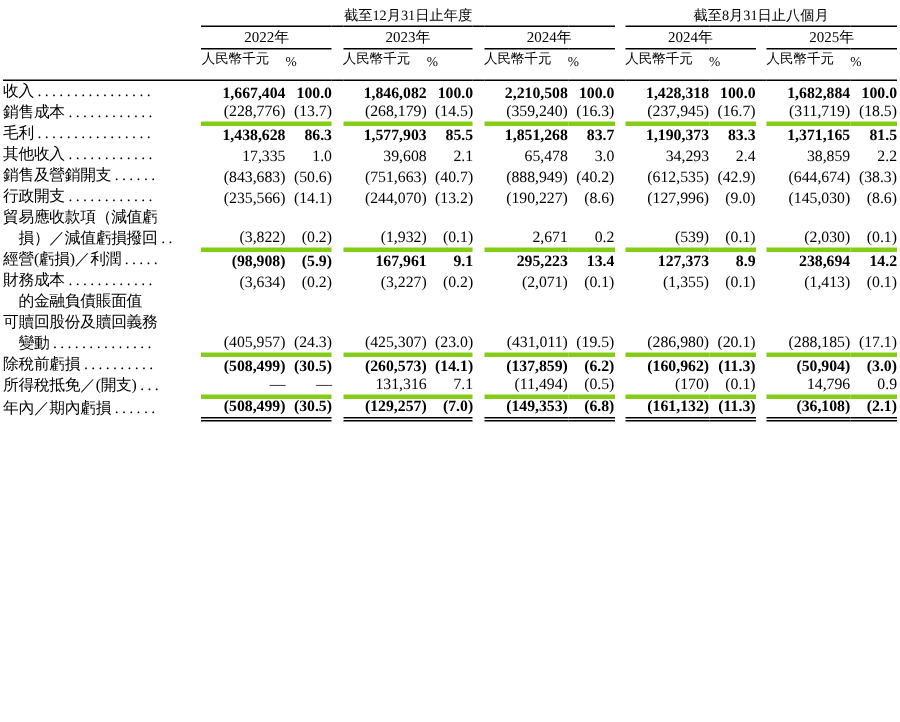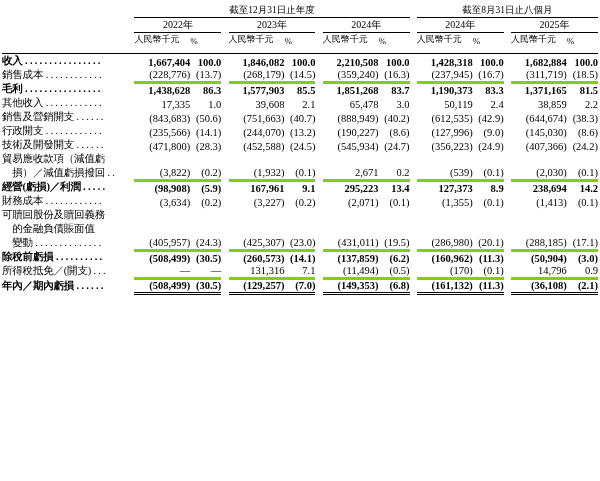--- a/index.html
+++ b/index.html
@@ -73,21 +73,21 @@
     padding: 2px 0 1px 0;
     white-space: nowrap;
   }
   .label {
     font-size: 10.5px;
     text-align: left;
     padding: 1.5px 2px 1.5px 0;
     white-space: nowrap;
     letter-spacing: -0.2px;
   }
-  .label.bold { font-weight: bold; }
+  .label.bold { font-weight: normal; }
   .num {
     text-align: right;
     font-size: 10.5px;
     padding: 1.5px 1px 1.5px 0;
     white-space: nowrap;
     font-variant-numeric: tabular-nums;
   }
   .num.bold { font-weight: bold; }
   .pct {
     text-align: right;
@@ -230,21 +230,21 @@
           <td class="label">其他收入 . . . . . . . . . . . .</td>
           <td class="num">17,335</td>
           <td class="pct">1.0</td>
           <td></td>
           <td class="num">39,608</td>
           <td class="pct">2.1</td>
           <td></td>
           <td class="num">65,478</td>
           <td class="pct">3.0</td>
           <td></td>
-          <td class="num">50,119</td>
+          <td class="num">34,293</td>
           <td class="pct">2.4</td>
           <td></td>
           <td class="num">38,859</td>
           <td class="pct">2.2</td>
         </tr>
         <tr>
           <td class="label">銷售及營銷開支 . . . . . .</td>
           <td class="num">(843,683)</td>
           <td class="pct">(50.6)</td>
           <td></td>
@@ -269,37 +269,20 @@
           <td class="pct">(13.2)</td>
           <td></td>
           <td class="num">(190,227)</td>
           <td class="pct">(8.6)</td>
           <td></td>
           <td class="num">(127,996)</td>
           <td class="pct">(9.0)</td>
           <td></td>
           <td class="num">(145,030)</td>
           <td class="pct">(8.6)</td>
-        </tr>
-        <tr>
-          <td class="label">技術及開發開支 . . . . . .</td>
-          <td class="num">(471,800)</td>
-          <td class="pct">(28.3)</td>
-          <td></td>
-          <td class="num">(452,588)</td>
-          <td class="pct">(24.5)</td>
-          <td></td>
-          <td class="num">(545,934)</td>
-          <td class="pct">(24.7)</td>
-          <td></td>
-          <td class="num">(356,223)</td>
-          <td class="pct">(24.9)</td>
-          <td></td>
-          <td class="num">(407,366)</td>
-          <td class="pct">(24.2)</td>
         </tr>
         <tr>
           <td class="label">貿易應收款項（減值虧</td>
           <td class="num"></td>
           <td class="pct"></td>
           <td></td>
           <td class="num"></td>
           <td class="pct"></td>
           <td></td>
           <td class="num"></td>
@@ -356,38 +339,38 @@
           <td class="num">(2,071)</td>
           <td class="pct">(0.1)</td>
           <td></td>
           <td class="num">(1,355)</td>
           <td class="pct">(0.1)</td>
           <td></td>
           <td class="num">(1,413)</td>
           <td class="pct">(0.1)</td>
         </tr>
         <tr>
+          <td class="label">　的金融負債賬面值</td>
+          <td class="num"></td>
+          <td class="pct"></td>
+          <td></td>
+          <td class="num"></td>
+          <td class="pct"></td>
+          <td></td>
+          <td class="num"></td>
+          <td class="pct"></td>
+          <td></td>
+          <td class="num"></td>
+          <td class="pct"></td>
+          <td></td>
+          <td class="num"></td>
+          <td class="pct"></td>
+        </tr>
+        <tr>
           <td class="label">可贖回股份及贖回義務</td>
-          <td class="num"></td>
-          <td class="pct"></td>
-          <td></td>
-          <td class="num"></td>
-          <td class="pct"></td>
-          <td></td>
-          <td class="num"></td>
-          <td class="pct"></td>
-          <td></td>
-          <td class="num"></td>
-          <td class="pct"></td>
-          <td></td>
-          <td class="num"></td>
-          <td class="pct"></td>
-        </tr>
-        <tr>
-          <td class="label">　的金融負債賬面值</td>
           <td class="num"></td>
           <td class="pct"></td>
           <td></td>
           <td class="num"></td>
           <td class="pct"></td>
           <td></td>
           <td class="num"></td>
           <td class="pct"></td>
           <td></td>
           <td class="num"></td>

